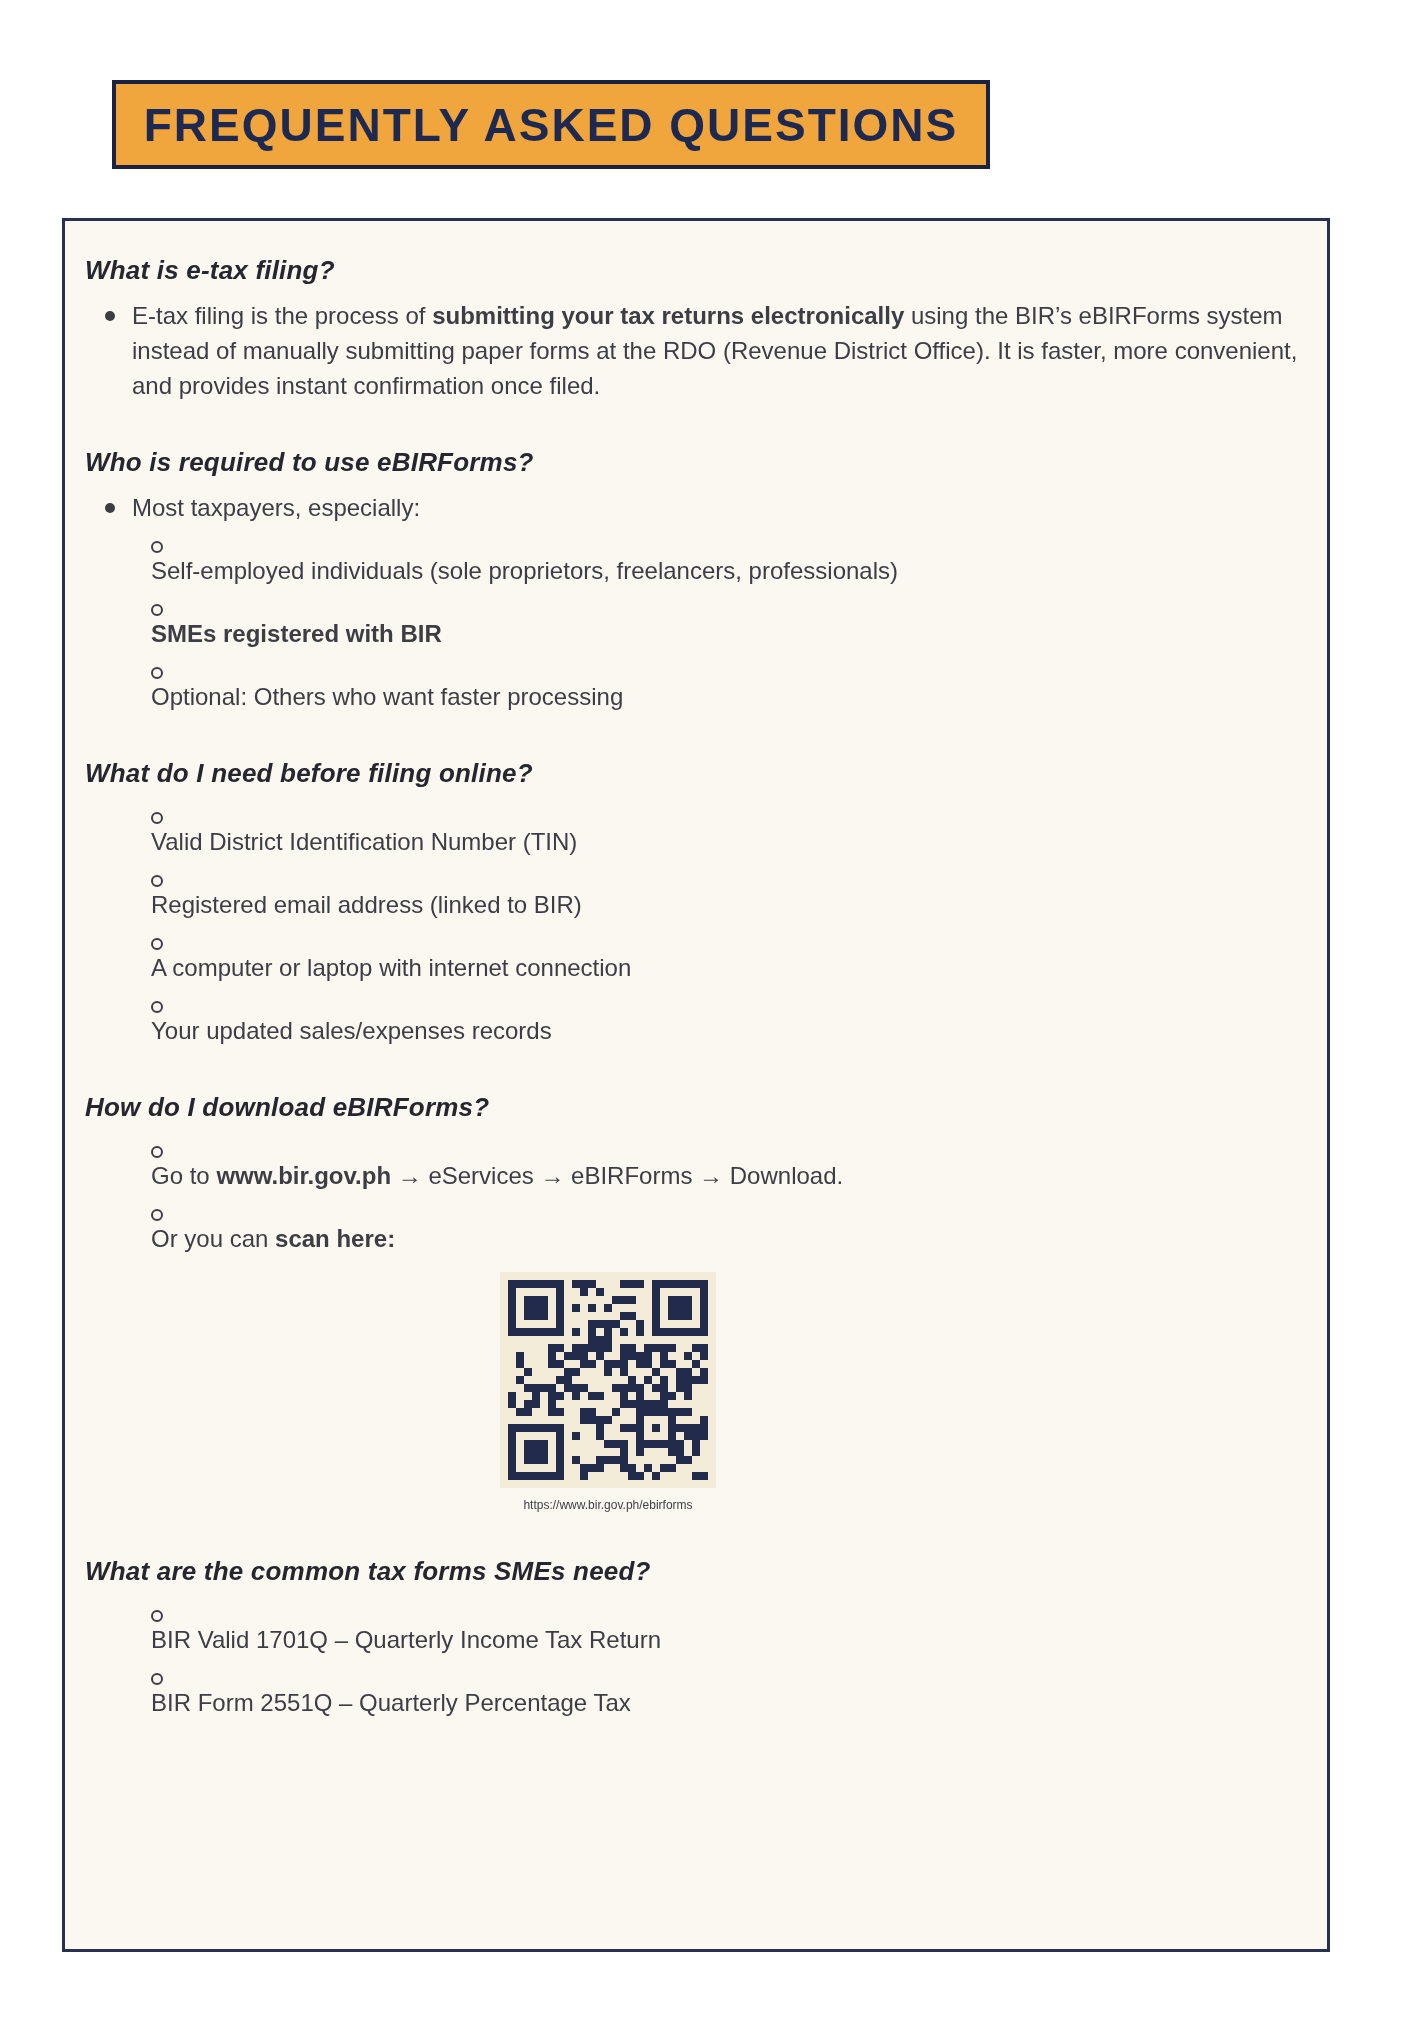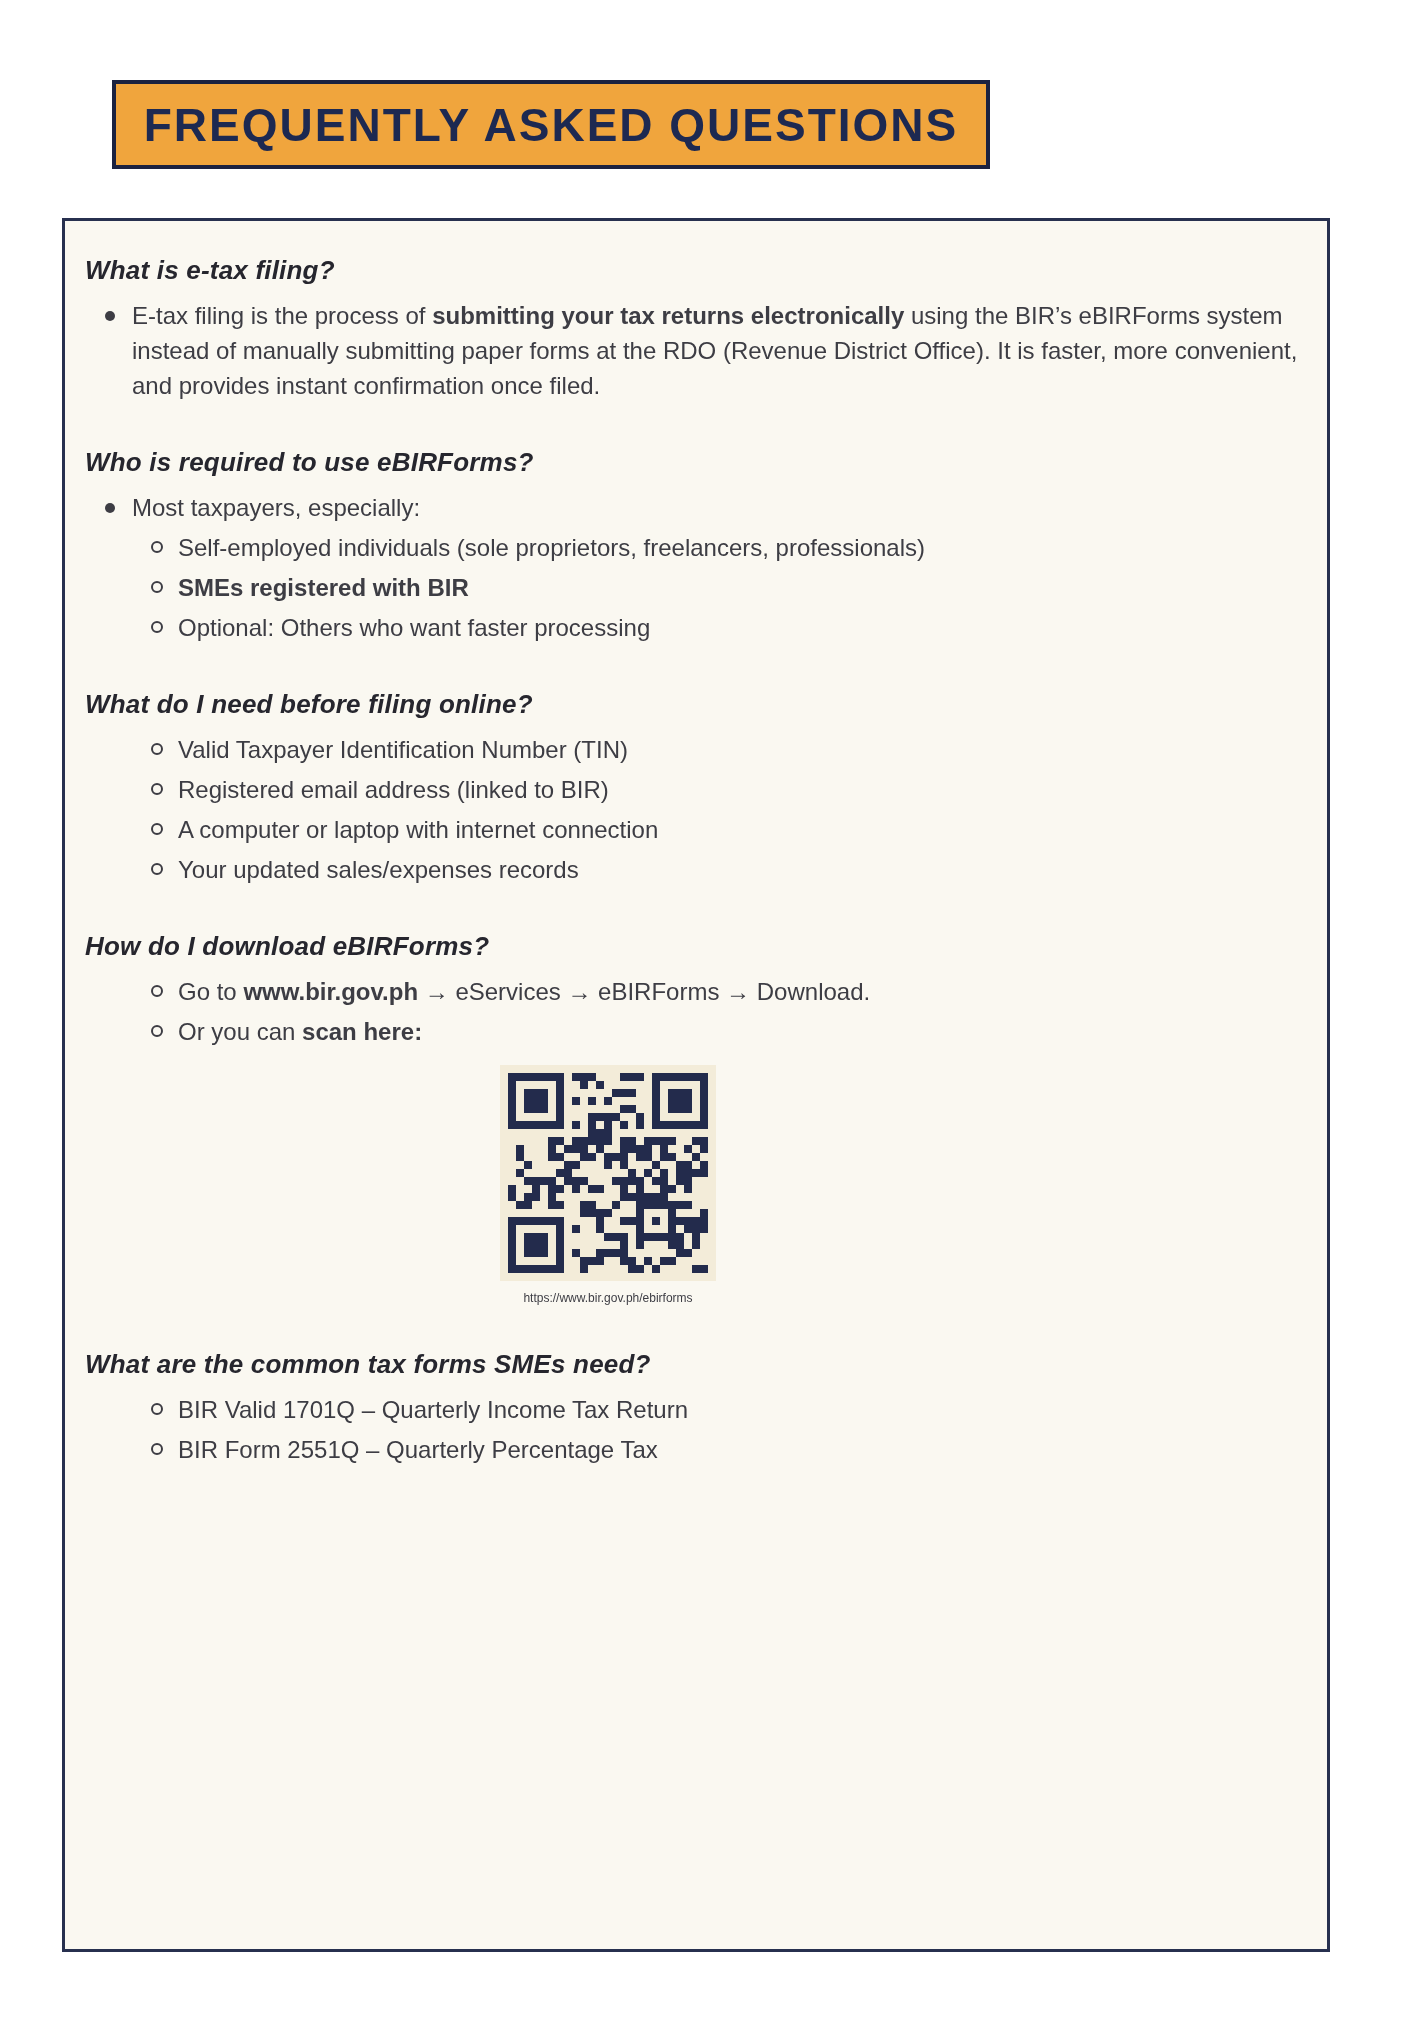--- a/index.html
+++ b/index.html
@@ -70,21 +70,21 @@
     color: var(--body-text, #3d3d44);
   }
   .bullet .marker { flex: none; }
   .bullet.l1 { padding-left: 20px; }
   .bullet.l1 .marker {
     width: 10px; height: 10px;
     border-radius: 50%;
     background: var(--body-text, #3d3d44);
     margin: 13px 17px 0 0;
   }
-  .bullet.l2 { padding-left: 66px; }
+  .bullet.l2 { padding-left: 66px; flex-direction: column; }
   .bullet.l2 .marker {
     width: 12px; height: 12px;
     border-radius: 50%;
     border: 2.5px solid var(--body-text, #3d3d44);
     background: transparent;
     margin: 11px 15px 0 0;
   }
   .bullet-text { flex: 1; }
   .bold { font-weight: bold; }
 
@@ -139,21 +139,21 @@
         </div>
         <div class="bullet l2">
           <span class="marker"></span>
           <span class="bullet-text"><span>Optional: Others who want faster processing</span></span>
         </div>
       </section>
       <section class="faq-section">
         <h2 class="question">What do I need before filing online?</h2>
         <div class="bullet l2">
           <span class="marker"></span>
-          <span class="bullet-text"><span>Valid Taxpayer Identification Number (TIN)</span></span>
+          <span class="bullet-text"><span>Valid District Identification Number (TIN)</span></span>
         </div>
         <div class="bullet l2">
           <span class="marker"></span>
           <span class="bullet-text"><span>Registered email address (linked to BIR)</span></span>
         </div>
         <div class="bullet l2">
           <span class="marker"></span>
           <span class="bullet-text"><span>A computer or laptop with internet connection</span></span>
         </div>
         <div class="bullet l2">

